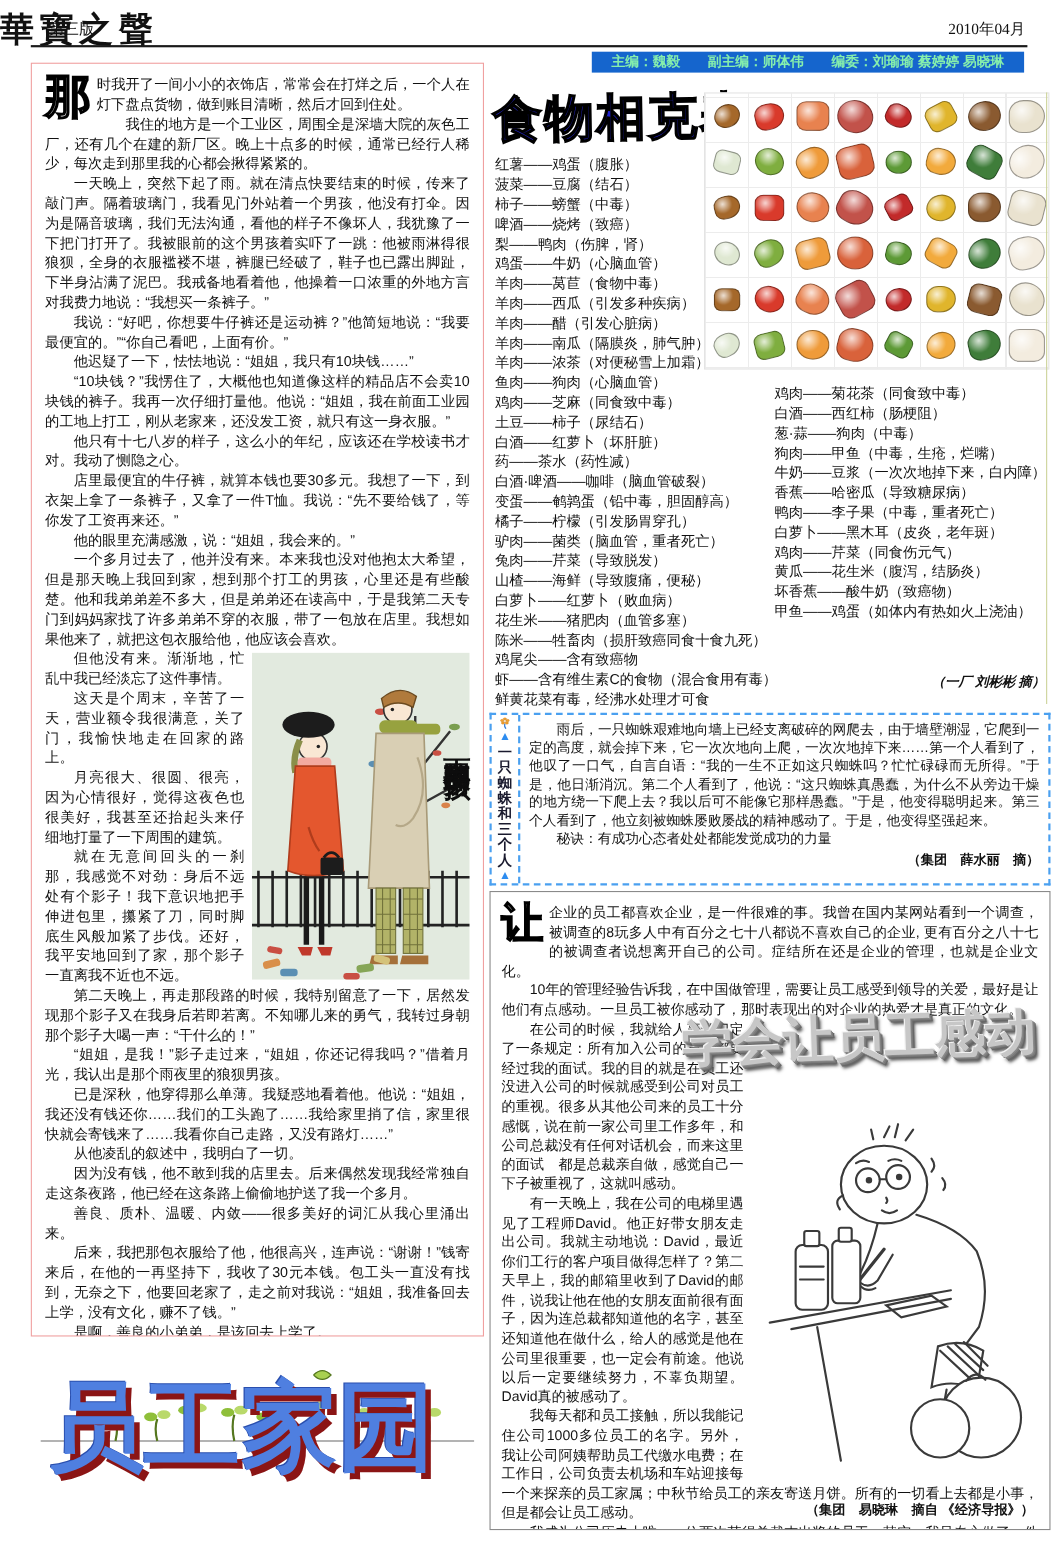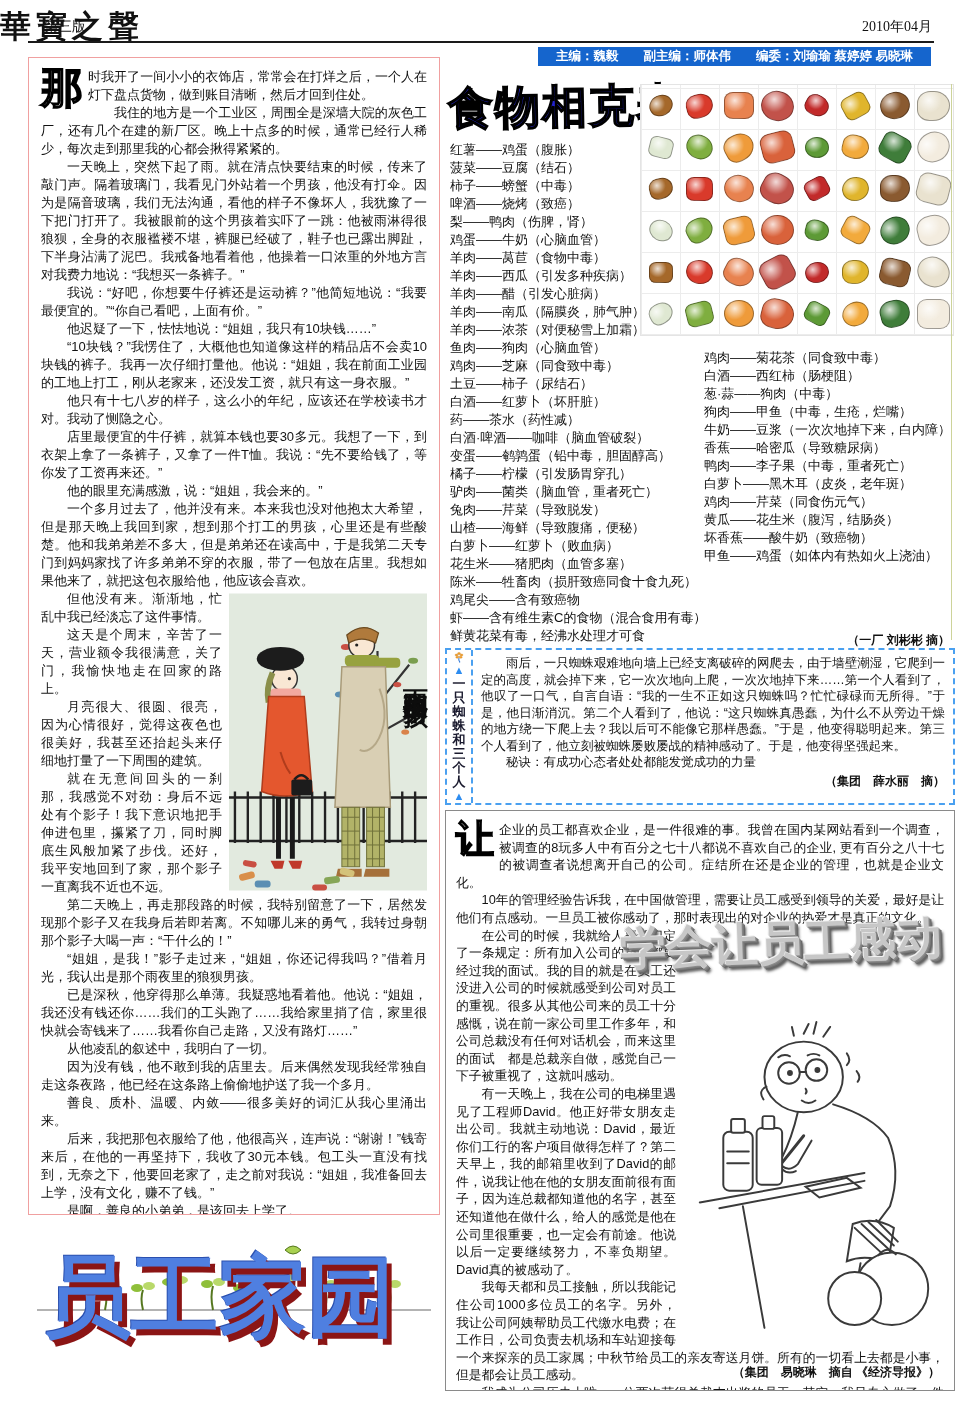--- a/index.html
+++ b/index.html
@@ -8,21 +8,21 @@
   
   .hdr-left{position:absolute;left:44px;top:18px;font-size:14px;font-weight:normal;
             font-family:"Liberation Serif","DejaVu Serif",serif;}
   .masthead{position:absolute;left:0;right:0;top:6px;margin:0;text-align:left;
             font-size:31px;font-weight:900;letter-spacing:5px;
             font-family:"DejaVu Serif","Liberation Serif",serif;}
   .hdr-right{position:absolute;right:30px;top:18px;font-size:14px;
              font-family:"Liberation Serif","DejaVu Serif",serif;}
   .rule{position:absolute;left:28px;right:28px;top:41px;height:2px;background:#1a1a1a;}
   .editors-bar{position:absolute;left:538px;top:47px;width:393px;height:19px;
-               background:#1565cd;color:#ffffff;font-size:12.5px;font-weight:bold;
+               background:#1565cd;color:#86efac;font-size:12.5px;font-weight:bold;
                line-height:19px;text-align:center;white-space:nowrap;overflow:hidden;}
   
   .left-box{position:absolute;left:28px;top:57px;width:412px;height:1158px;
             border:1px solid #f0a0a0;box-sizing:border-box;padding:10px 12px;
             font-size:13px;line-height:18px;overflow:hidden;}
   .para{margin:0;text-indent:2em;text-align:justify;}
   .dropcap{float:left;font-size:42px;line-height:40px;font-weight:bold;color:#fff;
            -webkit-text-stroke:1.5px #000;text-stroke:1.5px #000;margin:0 5px 0 0;
            font-family:"DejaVu Serif","Liberation Serif",serif;}
   [data-paragraphs="left_article.paragraphs_top"] p:first-child{text-indent:0;}
@@ -46,21 +46,21 @@
               font-weight:900;color:#2222cc;-webkit-text-stroke:1.5px #000;letter-spacing:2px;
               font-family:"DejaVu Serif","Liberation Serif",serif;transform:rotate(-1deg);}
   .collage{position:absolute;left:640px;top:84px;width:312px;height:250px;background:#fff;
            border:1px solid #e4e4e4;display:flex;flex-wrap:wrap;overflow:hidden;
            background-image:repeating-linear-gradient(0deg,#ececec 0 1px,transparent 1px 41px),
                             repeating-linear-gradient(90deg,#ececec 0 1px,transparent 1px 39px);}
   .cell{width:39px;height:41px;display:flex;align-items:center;justify-content:center;}
   .food-left{position:absolute;left:450px;top:141px;width:258px;}
   .food-right{position:absolute;left:704px;top:349px;width:252px;}
   .food-item{font-size:13px;line-height:18px;white-space:nowrap;}
-  .food-attr{position:absolute;left:704px;top:632px;width:246px;margin:0;}
+  .food-attr{position:absolute;left:704px;top:612px;width:246px;margin:0;font-style:italic;}
   .food-edge{position:absolute;left:951px;top:84px;height:556px;width:0;
              border-left:1px solid #cdd39a;}
   
   .spider-box{position:absolute;left:445px;top:648px;width:510px;height:157px;
               box-sizing:border-box;border:2px dashed #4aa0f0;display:flex;}
   .spider-strip{width:26px;box-sizing:border-box;border-right:2px dashed #4aa0f0;
                 display:flex;flex-direction:column;align-items:center;padding-top:2px;}
   .spider-strip .vchars{display:flex;flex-direction:column;align-items:center;
                 font-size:13px;font-weight:bold;color:#1a1a2e;line-height:14px;}
   .tri{color:#2d8cf0;font-size:11px;line-height:12px;margin:1px 0;}

